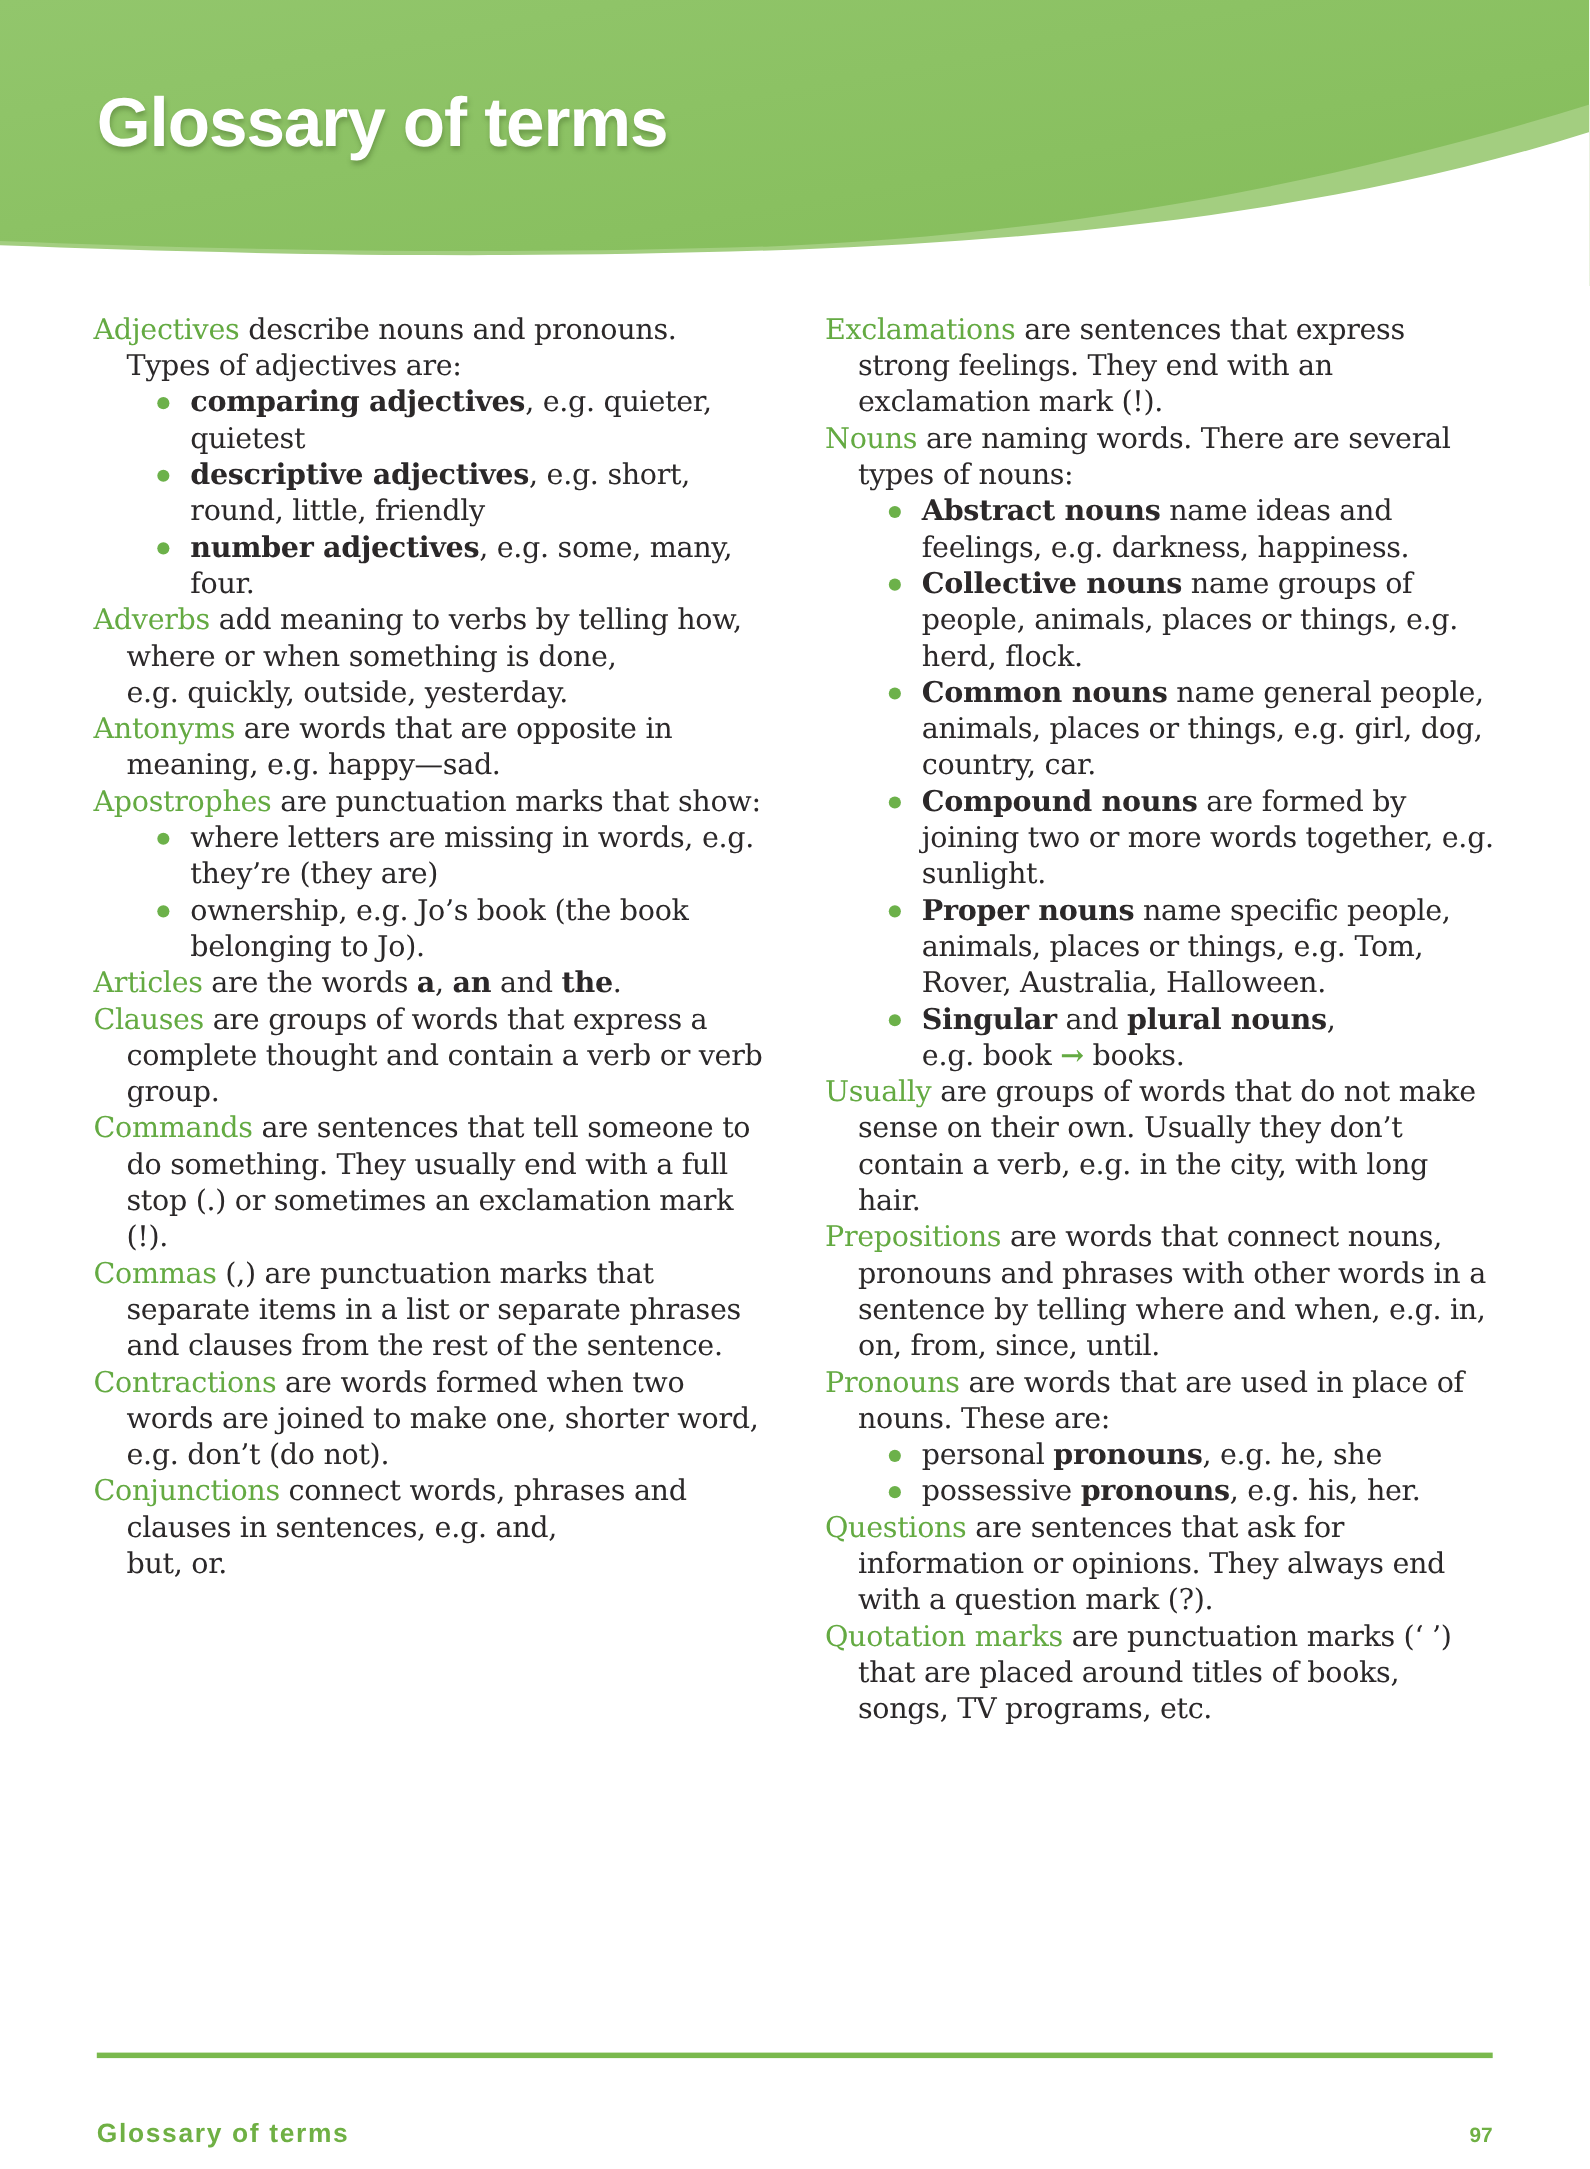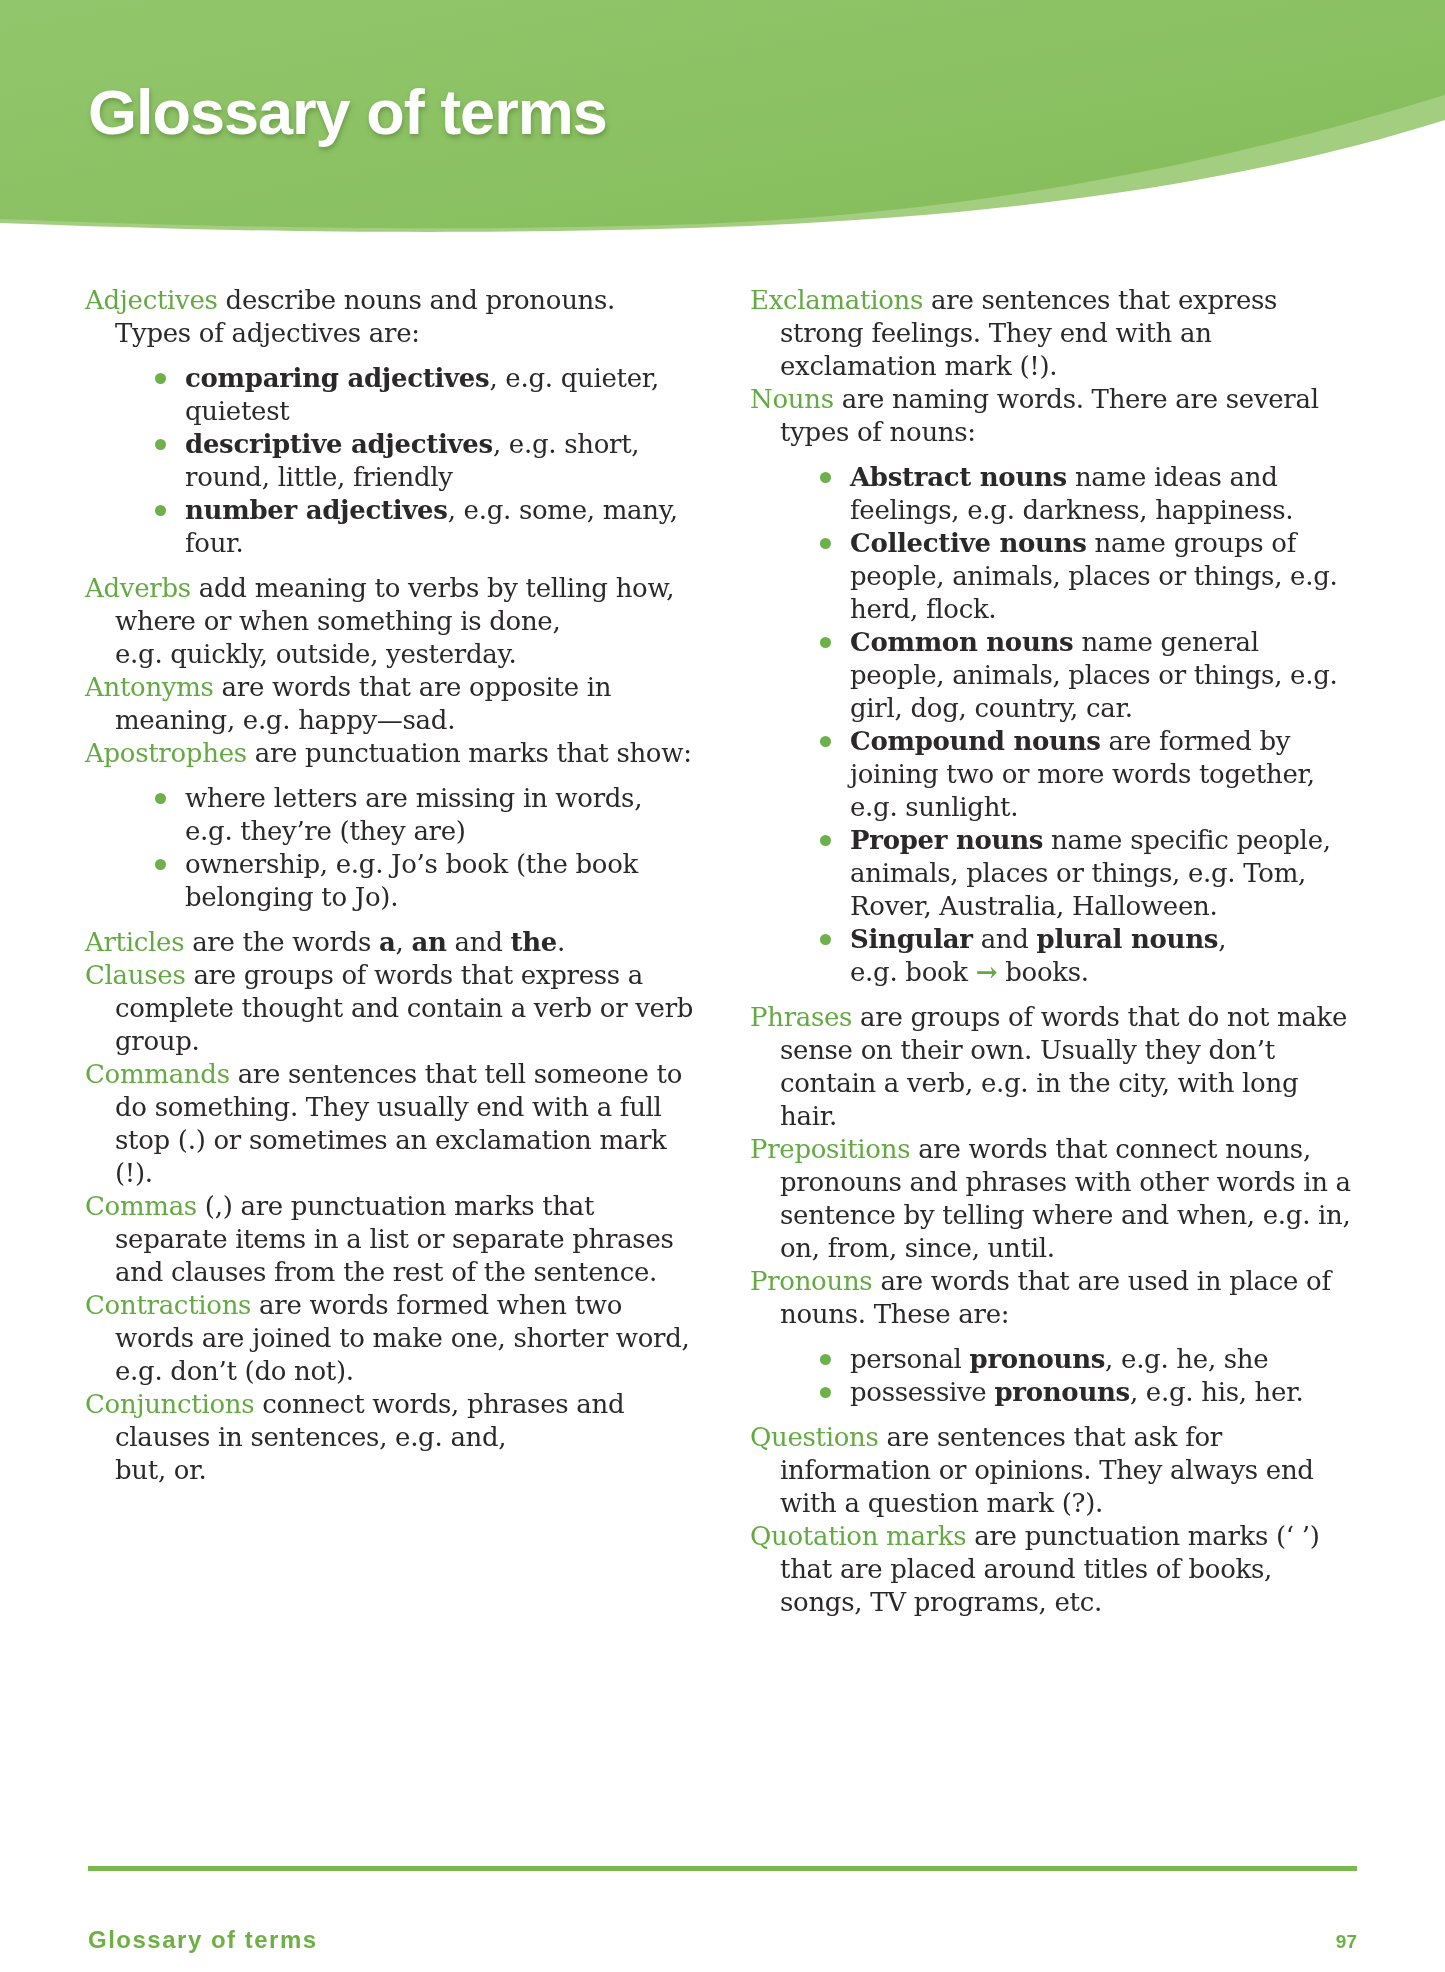--- a/index.html
+++ b/index.html
@@ -52,21 +52,21 @@
   .intro{
     margin:0;
     padding-left:30px;
     text-indent:-30px;
     font-size:26px;
     line-height:33px;
     letter-spacing:-0.3px;
   }
   ul.bullets{
     list-style:none;
-    margin:12px;
+    margin:0;
     padding:0 0 0 88px;
     font-size:26px;
     line-height:33px;
     letter-spacing:-0.3px;
   }
   ul.bullets li{position:relative;margin:0;}
   ul.bullets li::before{
     content:"";
     position:absolute;
     left:-30px;
@@ -165,21 +165,21 @@
           <ul class="bullets">
             <li><span class="run-b">Abstract nouns</span><span class="run-n"> name ideas and feelings, e.g. darkness, happiness.</span></li>
             <li><span class="run-b">Collective nouns</span><span class="run-n"> name groups of people, animals, places or things, e.g. herd, flock.</span></li>
             <li><span class="run-b">Common nouns</span><span class="run-n"> name general people, animals, places or things, e.g. girl, dog, country, car.</span></li>
             <li><span class="run-b">Compound nouns</span><span class="run-n"> are formed by joining two or more words together, e.g. sunlight.</span></li>
             <li><span class="run-b">Proper nouns</span><span class="run-n"> name specific people, animals, places or things, e.g. Tom, Rover, Australia, Halloween.</span></li>
             <li><span class="run-b">Singular</span><span class="run-n"> and </span><span class="run-b">plural nouns</span><span class="run-n">,</span><br><span class="run-n">e.g. book </span><span class="run-a">→</span><span class="run-n"> books.</span></li>
           </ul>
         </div>
         <div class="entry">
-          <p class="intro"><span class="run-t">Phrases</span><span class="run-n"> are groups of words that do not make sense on their own. Usually they don’t contain a verb, e.g. in the city, with long hair.</span></p>
+          <p class="intro"><span class="run-t">Usually</span><span class="run-n"> are groups of words that do not make sense on their own. Usually they don’t contain a verb, e.g. in the city, with long hair.</span></p>
         </div>
         <div class="entry">
           <p class="intro"><span class="run-t">Prepositions</span><span class="run-n"> are words that connect nouns, pronouns and phrases with other words in a sentence by telling where and when, e.g. in, on, from, since, until.</span></p>
         </div>
         <div class="entry">
           <p class="intro"><span class="run-t">Pronouns</span><span class="run-n"> are words that are used in place of nouns. These are:</span></p>
           <ul class="bullets">
             <li><span class="run-n">personal </span><span class="run-b">pronouns</span><span class="run-n">, e.g. he, she</span></li>
             <li><span class="run-n">possessive </span><span class="run-b">pronouns</span><span class="run-n">, e.g. his, her.</span></li>
           </ul>

